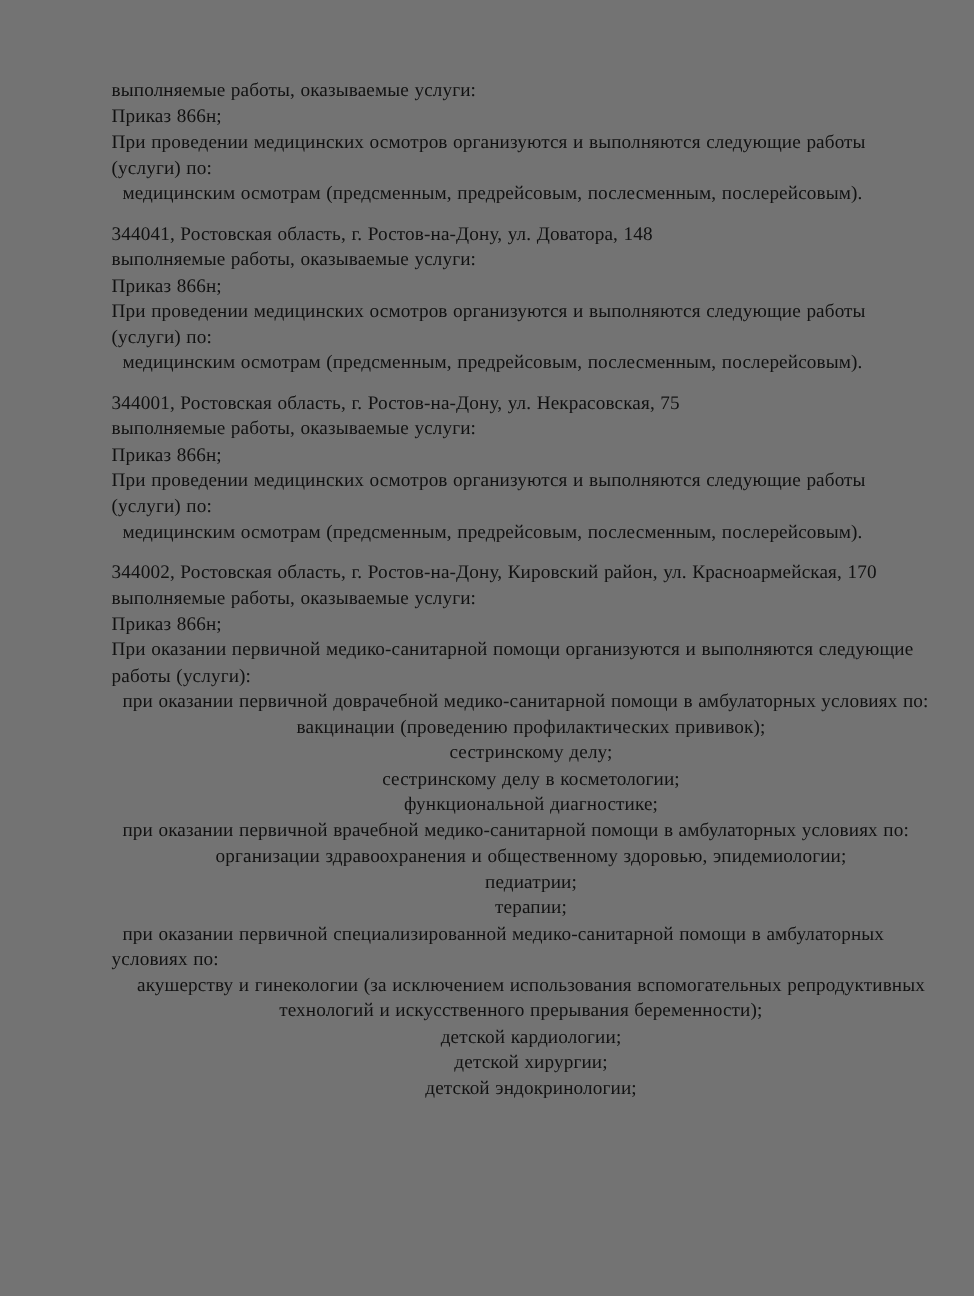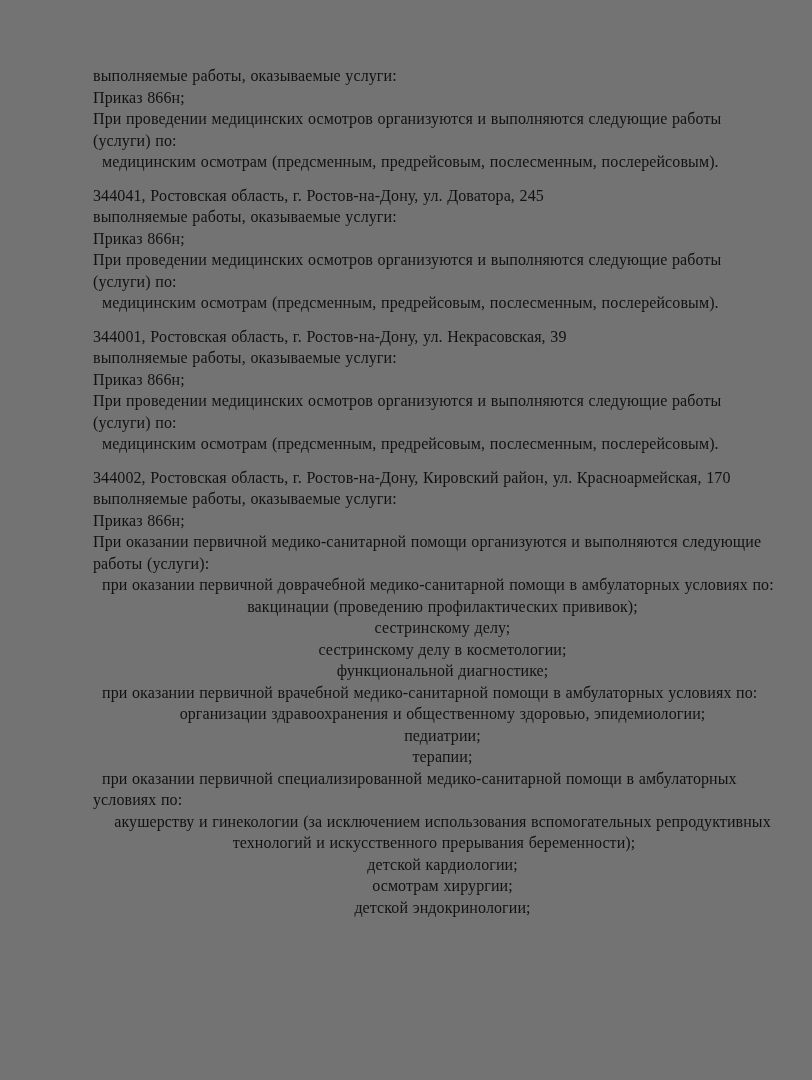--- a/index.html
+++ b/index.html
@@ -35,28 +35,28 @@
 
 <div class="page">
   <div class="doc" id="doc-blocks">
       <div class="block">
         <p class="line indent-0">выполняемые работы, оказываемые услуги:</p>
         <p class="line indent-0">Приказ 866н;</p>
         <p class="line indent-0">При проведении медицинских осмотров организуются и выполняются следующие работы (услуги) по:</p>
         <p class="line indent-1">медицинским осмотрам (предсменным, предрейсовым, послесменным, послерейсовым).</p>
       </div>
       <div class="block">
-        <p class="line indent-0">344041, Ростовская область, г. Ростов-на-Дону, ул. Доватора, 245</p>
+        <p class="line indent-0">344041, Ростовская область, г. Ростов-на-Дону, ул. Доватора, 148</p>
         <p class="line indent-0">выполняемые работы, оказываемые услуги:</p>
         <p class="line indent-0">Приказ 866н;</p>
         <p class="line indent-0">При проведении медицинских осмотров организуются и выполняются следующие работы (услуги) по:</p>
         <p class="line indent-1">медицинским осмотрам (предсменным, предрейсовым, послесменным, послерейсовым).</p>
       </div>
       <div class="block">
-        <p class="line indent-0">344001, Ростовская область, г. Ростов-на-Дону, ул. Некрасовская, 39</p>
+        <p class="line indent-0">344001, Ростовская область, г. Ростов-на-Дону, ул. Некрасовская, 75</p>
         <p class="line indent-0">выполняемые работы, оказываемые услуги:</p>
         <p class="line indent-0">Приказ 866н;</p>
         <p class="line indent-0">При проведении медицинских осмотров организуются и выполняются следующие работы (услуги) по:</p>
         <p class="line indent-1">медицинским осмотрам (предсменным, предрейсовым, послесменным, послерейсовым).</p>
       </div>
       <div class="block">
         <p class="line indent-0">344002, Ростовская область, г. Ростов-на-Дону, Кировский район, ул. Красноармейская, 170</p>
         <p class="line indent-0">выполняемые работы, оказываемые услуги:</p>
         <p class="line indent-0">Приказ 866н;</p>
         <p class="line indent-0">При оказании первичной медико-санитарной помощи организуются и выполняются следующие работы (услуги):</p>
@@ -65,17 +65,17 @@
         <p class="line indent-2">сестринскому делу;</p>
         <p class="line indent-2">сестринскому делу в косметологии;</p>
         <p class="line indent-2">функциональной диагностике;</p>
         <p class="line indent-1">при оказании первичной врачебной медико-санитарной помощи в амбулаторных условиях по:</p>
         <p class="line indent-2">организации здравоохранения и общественному здоровью, эпидемиологии;</p>
         <p class="line indent-2">педиатрии;</p>
         <p class="line indent-2">терапии;</p>
         <p class="line indent-1">при оказании первичной специализированной медико-санитарной помощи в амбулаторных условиях по:</p>
         <p class="line indent-2">акушерству и гинекологии (за исключением использования вспомогательных репродуктивных технологий и искусственного прерывания беременности);</p>
         <p class="line indent-2">детской кардиологии;</p>
-        <p class="line indent-2">осмотрам хирургии;</p>
+        <p class="line indent-2">детской хирургии;</p>
         <p class="line indent-2">детской эндокринологии;</p>
       </div>
     </div>
 </div>
 
 </body></html>

